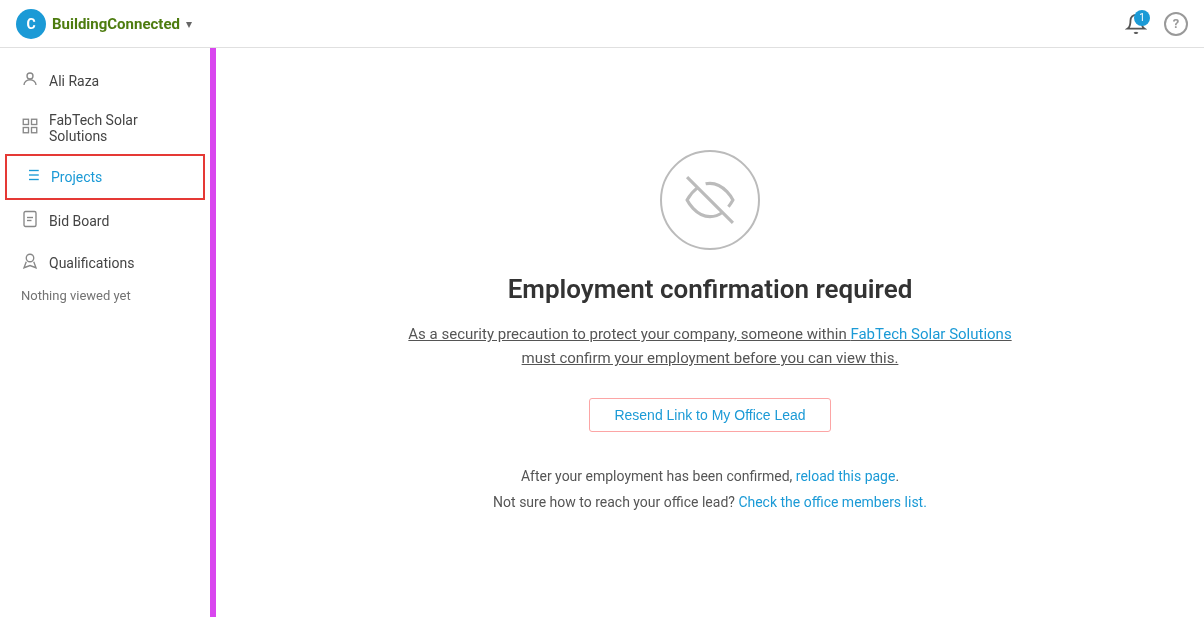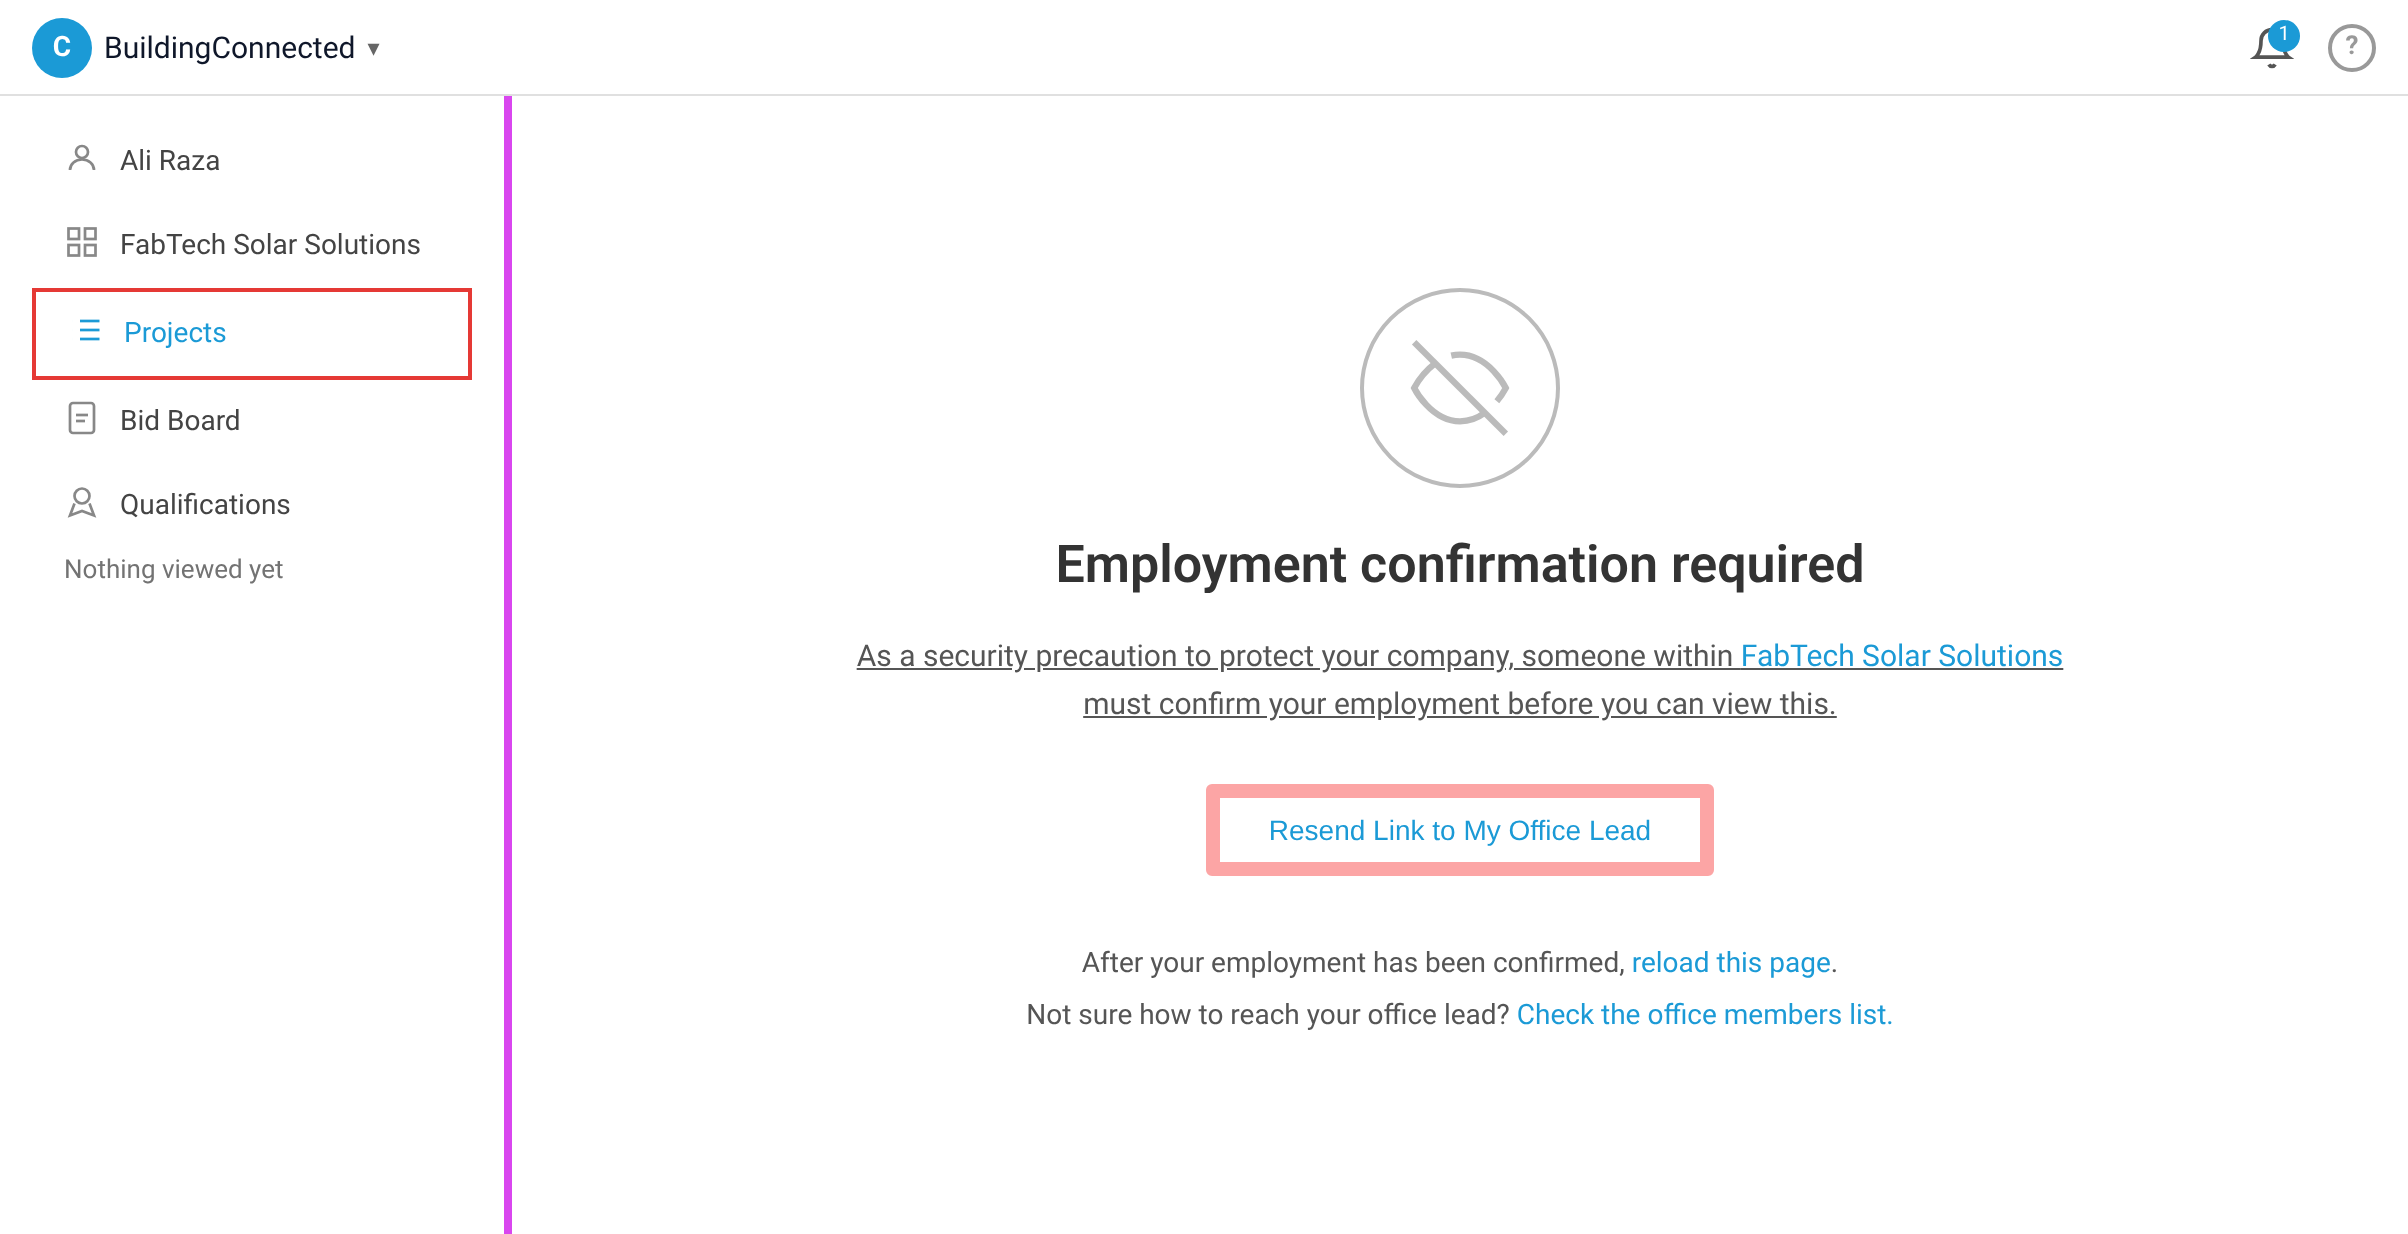--- a/index.html
+++ b/index.html
@@ -28,22 +28,22 @@
       background: #1b9ad6;
       display: flex;
       align-items: center;
       justify-content: center;
       color: white;
       font-weight: bold;
       font-size: 14px;
     }
     .brand-name {
       font-size: 15px;
-      font-weight: 400;
-      color: #0f172a;
+      font-weight: 700;
+      color: #4d7c0f;
     }
     .chevron-icon {
       color: #666;
       font-size: 12px;
     }
     .top-nav-right {
       display: flex;
       align-items: center;
       gap: 12px;
     }
@@ -86,24 +86,24 @@
 
     
     .main-layout {
       display: flex;
       flex: 1;
       overflow: hidden;
     }
 
     
     .sidebar {
-      width: 256px;
+      width: 216px;
       background: #fff;
-      border-right: 4px solid #d946ef;
-      padding: 12px 16px;
+      border-right: 6px solid #d946ef;
+      padding: 12px 5px;
       flex-shrink: 0;
     }
     .sidebar-item {
       display: flex;
       align-items: center;
       gap: 10px;
       padding: 10px 16px;
       cursor: pointer;
       color: #444;
       font-size: 14px;
@@ -174,21 +174,21 @@
       color: #555;
       line-height: 1.6;
       margin-bottom: 28px;
       text-decoration: underline;
     }
     .confirmation-desc a {
       color: #1b9ad6;
       text-decoration: none;
     }
     .resend-btn {
-      border: 7px solid #fca5a5;
+      border: 1px solid #fca5a5;
       background: #fff;
       color: #1b9ad6;
       padding: 8px 24px;
       font-size: 14px;
       border-radius: 3px;
       cursor: pointer;
       margin-bottom: 32px;
     }
     .after-confirm-text {
       font-size: 14px;

